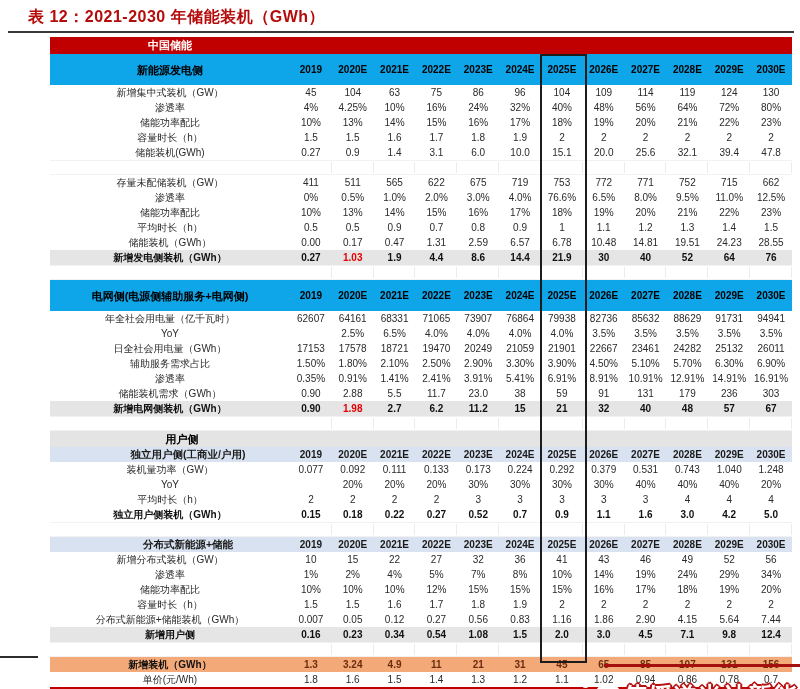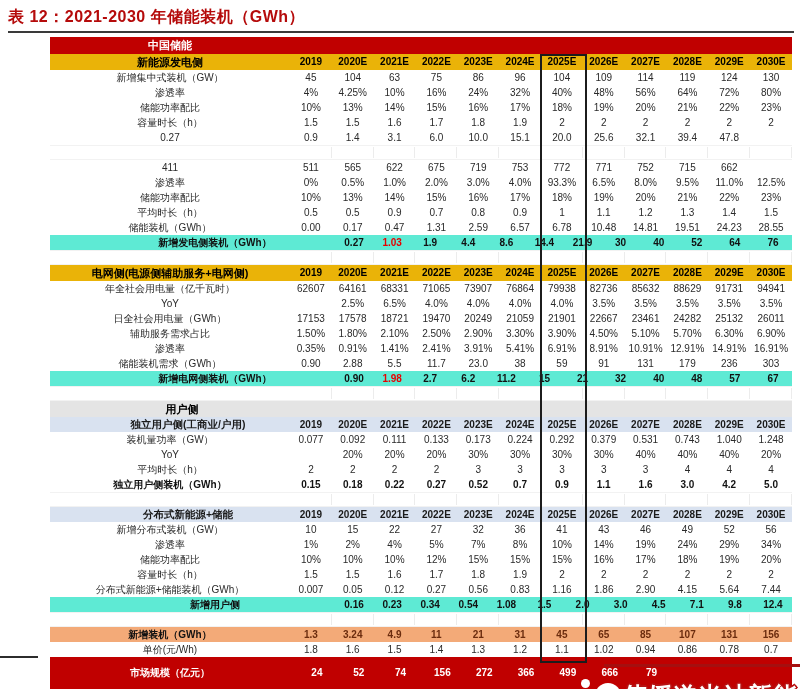--- a/index.html
+++ b/index.html
@@ -1,36 +1,36 @@
 <!DOCTYPE html>
 <html><head>
 <meta charset="utf-8">
 <style>
   html,body{margin:0;padding:0;background:#fff;}
   body{width:800px;height:689px;font-family:"Liberation Sans","DejaVu Sans",sans-serif;color:#1a1a1a;}
   .page{position:relative;width:800px;height:689px;overflow:hidden;background:#fff;}
-  .title{color:#b50b0b;font-weight:bold;font-size:16px;padding:7px 0 3px 8px;letter-spacing:.5px;}
+  .title{color:#b50b0b;font-weight:bold;font-size:16px;padding:7px 0 3px 8px;letter-spacing:.5px;margin-left:20px;}
   .title-rule{border-bottom:2px solid #3a3a3a;margin:0 6px 4px 8px;height:0;}
   .table{position:relative;margin-left:50px;width:742px;}
   .row{display:grid;grid-template-columns:240px repeat(12,1fr);height:15px;line-height:15px;font-size:10px;align-items:center;}
   .label{text-align:center;white-space:nowrap;overflow:hidden;}
   .cell{text-align:center;white-space:nowrap;}
   .band{background:#c00000;height:17px;line-height:17px;}
   .band .label{color:#fff;font-weight:bold;font-size:11px;}
   .bandgray{background:#e4e4e4;height:16px;line-height:16px;padding-left:12px;}
   .bandgray .label{font-weight:bold;font-size:11px;color:#000;}
-  .head{background:#eab308;height:16px;line-height:16px;}
+  .head{background:#0ea5e9;height:31px;line-height:16px;}
   .head .label{font-weight:bold;font-size:11px;color:#000;}
   .head .cell{font-weight:bold;font-size:10px;color:#000;}
   .headblue{background:#d9e2f0;}
   .headblue .label{font-weight:bold;font-size:10.5px;padding-left:36px;}
   .headblue .cell{font-weight:bold;font-size:10px;}
   .data .cell,.data .label{color:#2a2a2a;}
   .bolddata .cell,.bolddata .label{font-weight:bold;color:#111;}
-  .hl{background:#5eead4;padding-left:45px;}
+  .hl{background:#e5e5e5;}
   .hl .label,.hl .cell{font-weight:bold;color:#111;}
   .hl2{background:#f3aa78;}
   .hl2 .label{font-weight:bold;color:#111;}
   .hl2 .cell{font-weight:bold;color:#6b2c0e;}
   .market{background:#c00000;height:32px;line-height:16px;gap:12px;}
   .market .label,.market .cell{font-weight:bold;color:#fff;}
   .blank{height:13px;border-top:1px solid #f2f2f2;border-bottom:1px solid #f2f2f2;}
   .blank .cell{border-right:1px solid #ececec;height:11px;}
   .red{color:#e60000 !important;}
   .box2025{position:absolute;left:490px;top:17px;width:43px;height:605px;border:2px solid #1c1c1c;pointer-events:none;z-index:3;}
@@ -127,20 +127,21 @@
         <div class="cell">1.8</div>
         <div class="cell">1.9</div>
         <div class="cell">2</div>
         <div class="cell">2</div>
         <div class="cell">2</div>
         <div class="cell">2</div>
         <div class="cell">2</div>
         <div class="cell">2</div>
       </div>
       <div class="row data">
+        <div class="label">储能装机(GWh)</div>
         <div class="cell">0.27</div>
         <div class="cell">0.9</div>
         <div class="cell">1.4</div>
         <div class="cell">3.1</div>
         <div class="cell">6.0</div>
         <div class="cell">10.0</div>
         <div class="cell">15.1</div>
         <div class="cell">20.0</div>
         <div class="cell">25.6</div>
         <div class="cell">32.1</div>
@@ -156,20 +157,21 @@
         <div class="cell"></div>
         <div class="cell"></div>
         <div class="cell"></div>
         <div class="cell"></div>
         <div class="cell"></div>
         <div class="cell"></div>
         <div class="cell"></div>
         <div class="cell"></div>
       </div>
       <div class="row data">
+        <div class="label">存量未配储装机（GW）</div>
         <div class="cell">411</div>
         <div class="cell">511</div>
         <div class="cell">565</div>
         <div class="cell">622</div>
         <div class="cell">675</div>
         <div class="cell">719</div>
         <div class="cell">753</div>
         <div class="cell">772</div>
         <div class="cell">771</div>
         <div class="cell">752</div>
@@ -177,21 +179,21 @@
         <div class="cell">662</div>
       </div>
       <div class="row data">
         <div class="label">渗透率</div>
         <div class="cell">0%</div>
         <div class="cell">0.5%</div>
         <div class="cell">1.0%</div>
         <div class="cell">2.0%</div>
         <div class="cell">3.0%</div>
         <div class="cell">4.0%</div>
-        <div class="cell">93.3%</div>
+        <div class="cell">76.6%</div>
         <div class="cell">6.5%</div>
         <div class="cell">8.0%</div>
         <div class="cell">9.5%</div>
         <div class="cell">11.0%</div>
         <div class="cell">12.5%</div>
       </div>
       <div class="row data">
         <div class="label">储能功率配比</div>
         <div class="cell">10%</div>
         <div class="cell">13%</div>

